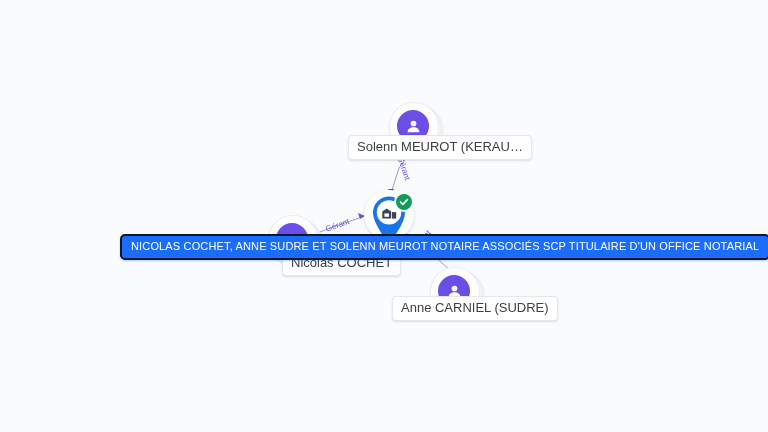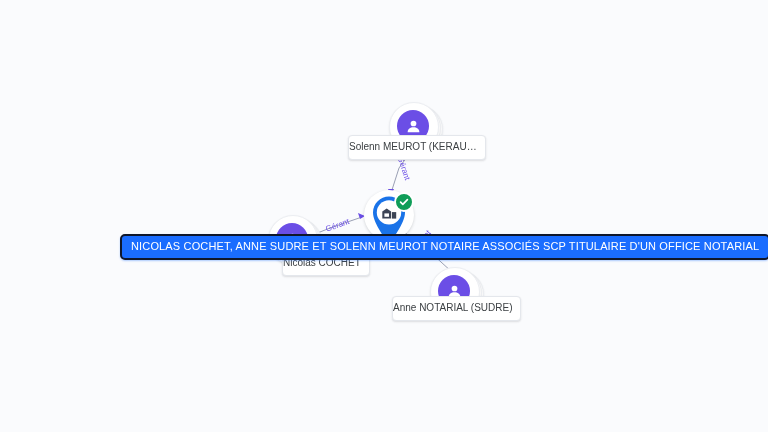--- a/index.html
+++ b/index.html
@@ -99,23 +99,23 @@
   .badge svg { display: block; }
 
   
   .node-label {
     position: absolute;
     background: #ffffff;
     border-radius: 4px;
     border: 1px solid #e4e7ec;
     box-shadow: 0 1px 2px rgba(60,64,67,0.16);
     color: #3c4043;
-    font-size: 10px;
+    font-size: 13px;
     line-height: 14px;
-    padding: 4px 8px 5px 0;
+    padding: 4px 8px 5px 8px;
     white-space: nowrap;
   }
 
   
   .banner-label {
     position: absolute;
     background: #1a6dff;
     color: #ffffff;
     border: 2px solid #0f172a;
     border-radius: 5px;
@@ -192,21 +192,21 @@
     <div class="ring r3"></div>
     <div class="ring r2"></div>
     <div class="ring r1"></div>
     <div class="avatar-circle">
       <svg width="19" height="19" viewBox="0 0 24 24" aria-hidden="true">
         <circle cx="12" cy="8.2" r="3.6" fill="#ffffff"></circle>
         <path d="M4.6 19.4c0-4.1 3.3-6.3 7.4-6.3s7.4 2.2 7.4 6.3z" fill="#ffffff"></path>
       </svg>
     </div>
   </div>
-  <div class="node-label" style="left:392px; top:296px;">Anne NOTARIAL (SUDRE)</div>
+  <div class="node-label" style="left:392px; top:296px;">Anne CARNIEL (SUDRE)</div>
 
   <div class="company-node" style="left:362px; top:190px;">
     <div class="pin-shadow"></div>
     <svg class="pin" viewBox="0 0 40 52">
       <path d="M20 2.5c-8.8 0-16 7.1-16 15.9 0 11.2 14.1 28.6 14.7 29.4a1.7 1.7 0 0 0 2.6 0c.6-.8 14.7-18.2 14.7-29.4 0-8.8-7.2-15.9-16-15.9z" fill="#1a73e8"></path>
       <circle cx="20" cy="18.4" r="12.2" fill="#ffffff"></circle>
       <g fill="#3c4455">
         <path d="M13.3 24.6v-7.1l4.4-3.1 4.4 3.1v7.1z"></path>
         <rect x="22.9" y="18.1" width="4.3" height="6.5"></rect>
         <rect x="15.4" y="19.4" width="4.6" height="3.4" fill="#ffffff"></rect>

